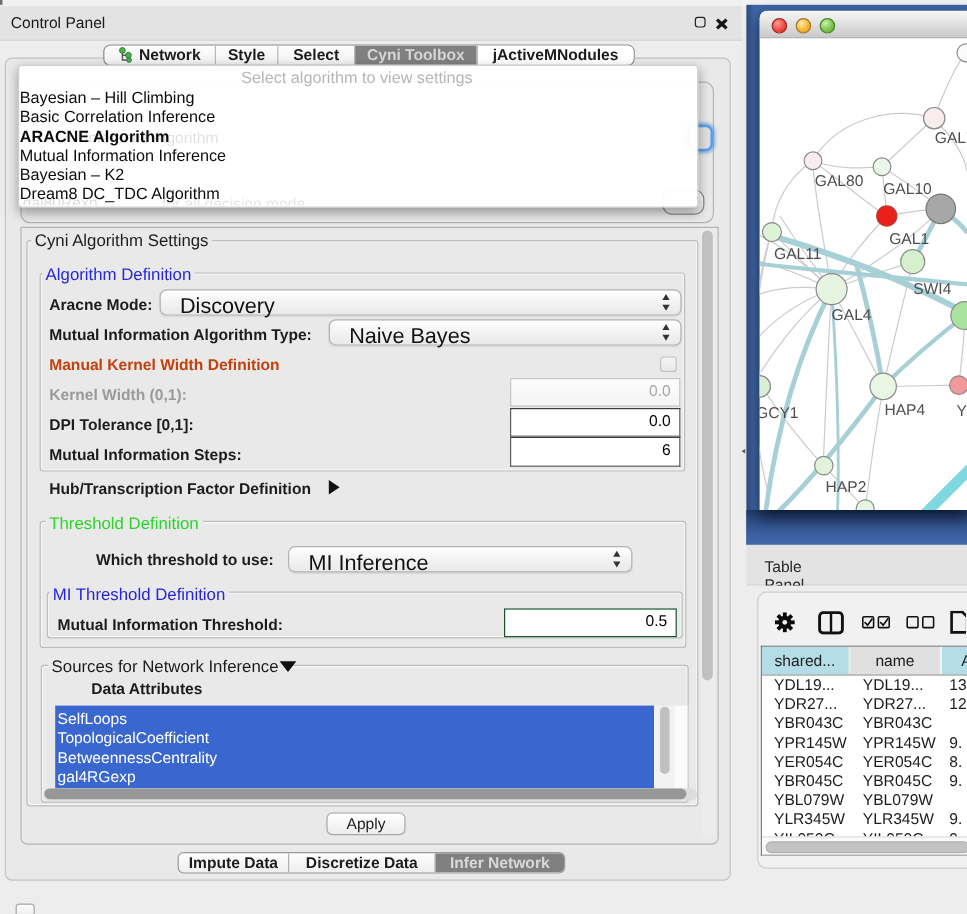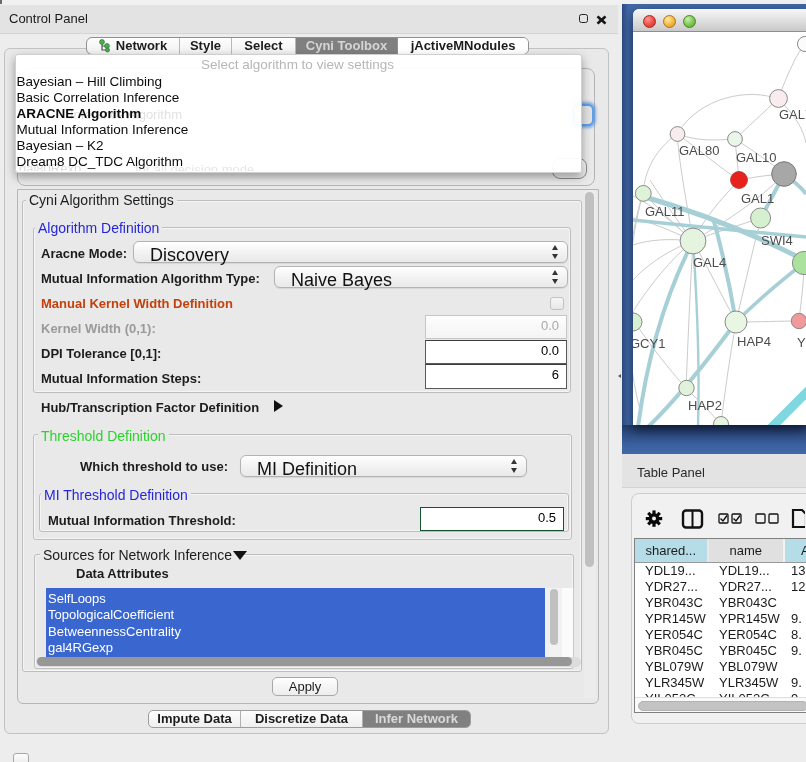--- a/index.html
+++ b/index.html
@@ -1,18 +1,18 @@
 <!DOCTYPE html>
 <html><head>
 <meta charset="utf-8">
 <style>
 html,body{margin:0;padding:0;}
 body{width:806px;height:762px;overflow:hidden;}
 .app{position:absolute;top:0;left:0;width:694px;height:762px;background:#ededed;
-  font-family:"Liberation Sans",sans-serif;font-size:13px;color:#1c1c1c;padding-left:28px;}
+  font-family:"Liberation Sans",sans-serif;font-size:13px;color:#1c1c1c;}
 .abs{position:absolute;}
 .lbl{position:absolute;font-weight:bold;white-space:nowrap;}
 .combo{position:absolute;border:1px solid #b3b3b3;border-radius:6px;
   background:linear-gradient(#ffffff,#f4f4f4 45%,#e9e9e9);box-shadow:0 1px 1px rgba(0,0,0,.08);}
 .combo .ct{position:absolute;left:16px;top:3px;font-size:18px;color:#111;}
 .spin{position:absolute;right:8px;top:50%;width:7px;height:14px;margin-top:-7px;}
 .spin:before{content:"";position:absolute;left:0;top:0;border-left:3.5px solid transparent;border-right:3.5px solid transparent;border-bottom:5px solid #333;}
 .spin:after{content:"";position:absolute;left:0;bottom:0;border-left:3.5px solid transparent;border-right:3.5px solid transparent;border-top:5px solid #333;}
 .field{position:absolute;background:#fff;text-align:right;font-size:13px;}
 .group{position:absolute;border:1px solid #bdbdbd;border-radius:3px;box-shadow:inset 0 0 0 1px rgba(255,255,255,.55);}
@@ -85,21 +85,21 @@
 <div class="field" style="left:425px;top:364px;width:133px;height:21px;border:1px solid #5a5a5a;border-top-color:#3c3c3c;color:#000;padding:2px 7px 0 0;">6</div>
 
 <div class="abs" style="left:41px;top:400px;font-size:13px;font-weight:bold;">Hub/Transcription Factor Definition</div>
 <div class="abs" style="left:274px;top:400px;width:0;height:0;border-top:6px solid transparent;border-bottom:6px solid transparent;border-left:9px solid #111;"></div>
 
 <div class="group" style="left:33px;top:434px;width:537px;height:104px;"></div>
 <div class="gtitle" style="left:38px;top:428px;color:#2bd32b;">Threshold Definition</div>
 
 <div class="lbl" style="left:80px;top:459px;">Which threshold to use:</div>
 <div class="combo" style="left:240px;top:455px;width:285px;height:20px;">
-      <span class="ct">MI Definition</span>
+      <span class="ct">MI Inference</span>
       <span class="spin"></span>
     </div>
 
 <div class="group" style="left:39px;top:493px;width:528px;height:37px;"></div>
 <div class="gtitle" style="left:41px;top:487px;color:#2626d8;">MI Threshold Definition</div>
 
 <div class="lbl" style="left:48px;top:513px;">Mutual Information Threshold:</div>
 <div class="field" style="left:420px;top:507px;width:135px;height:20px;border:1px solid #14532d;color:#000;padding:2px 7px 0 0;">0.5</div>
 
 <div class="group" style="left:34px;top:554px;width:538px;height:113px;"></div>

